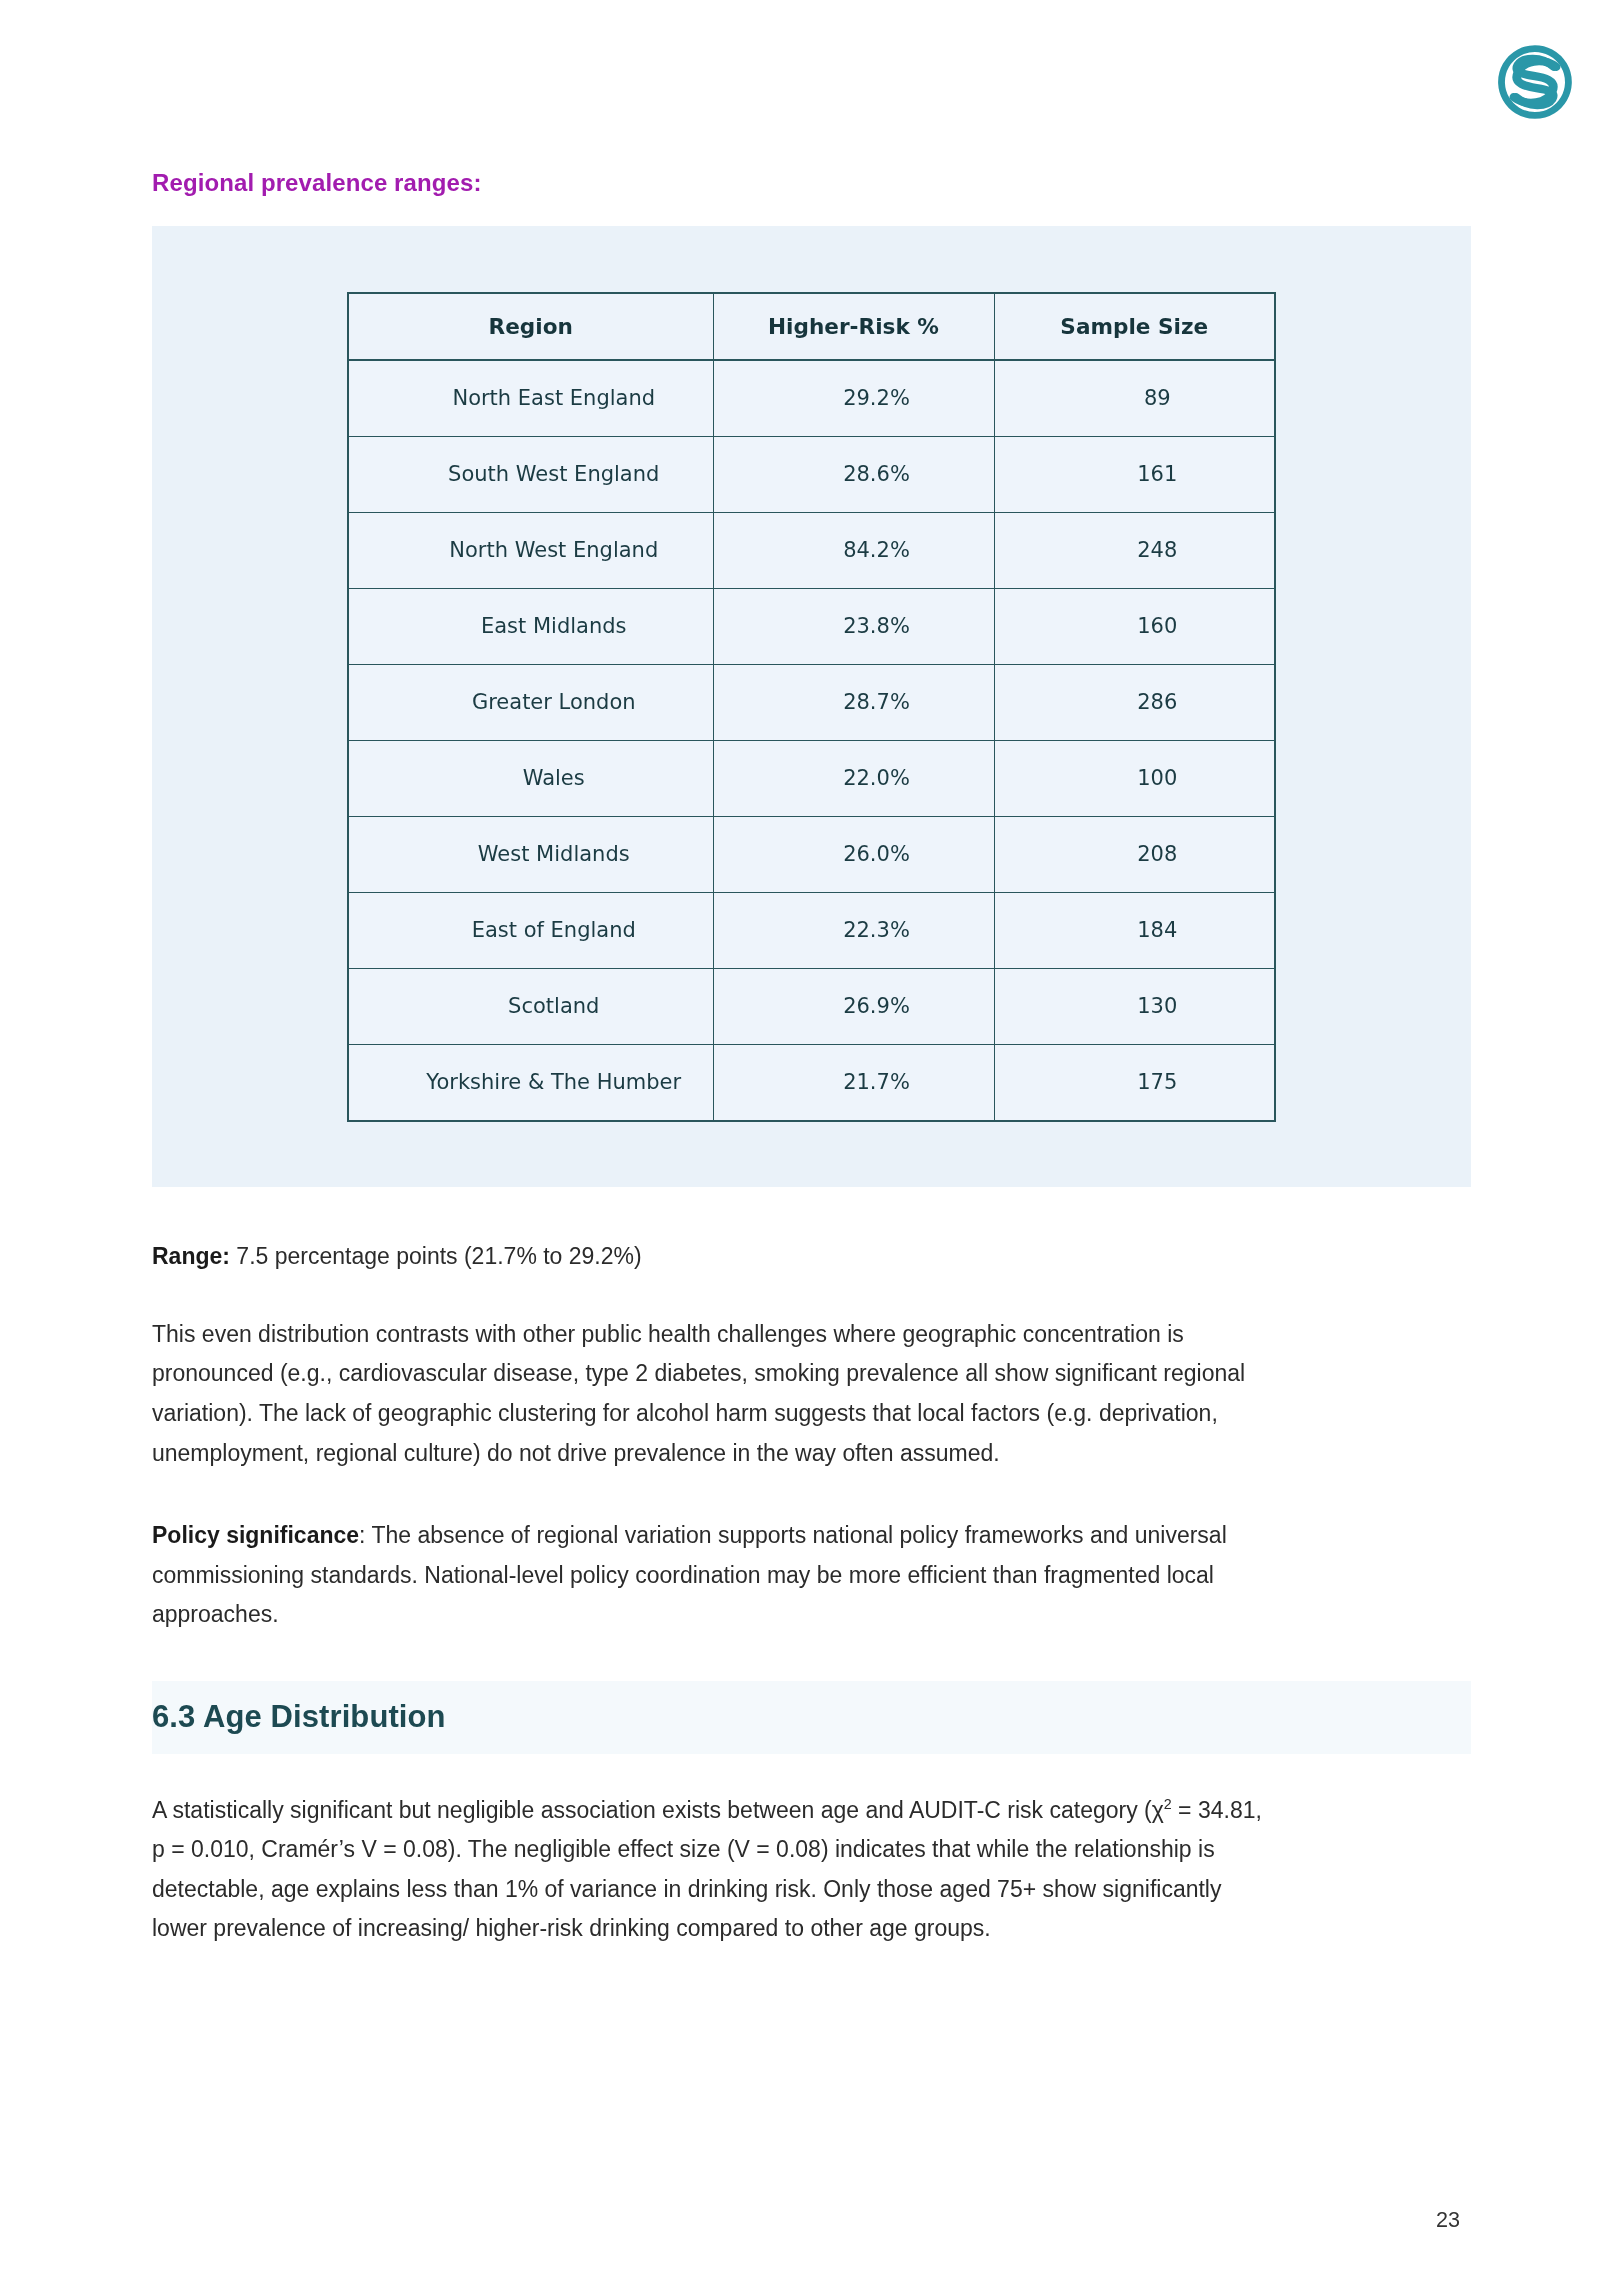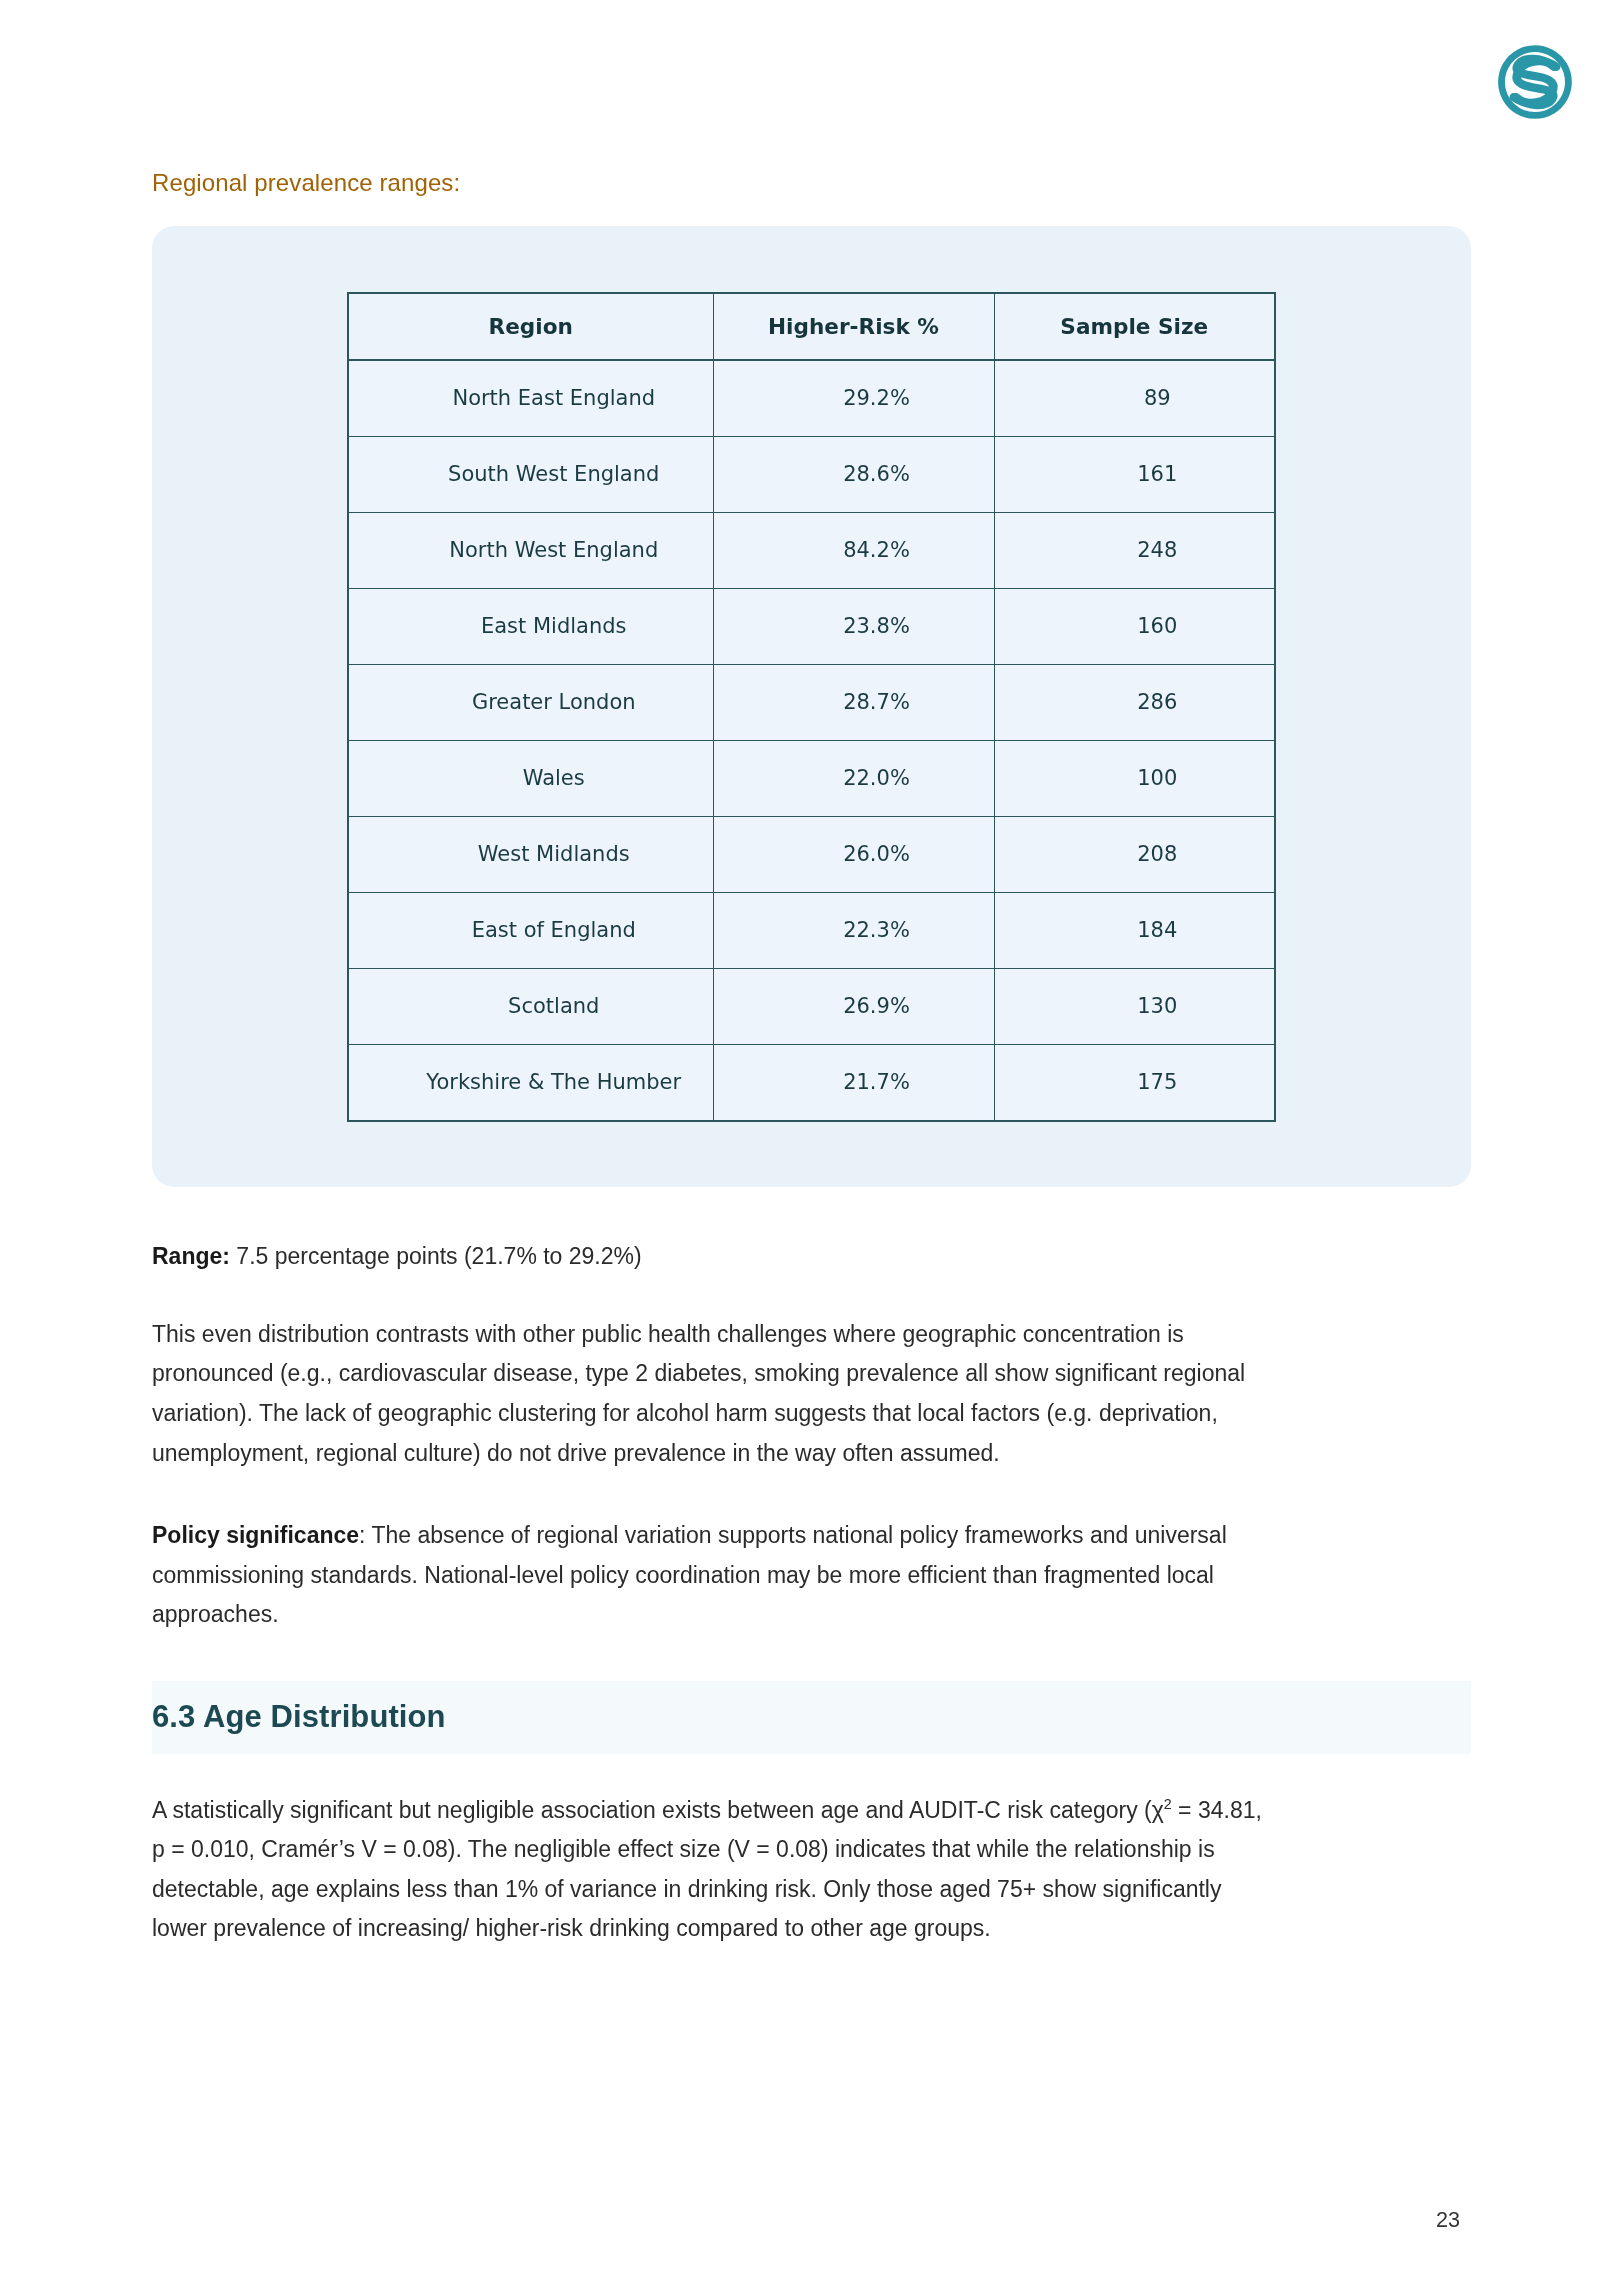--- a/index.html
+++ b/index.html
@@ -29,36 +29,35 @@
   .content {
     position: absolute;
     left: 152px;
     top: 0;
     width: 1319px;
   }
 
   .lead-heading {
     margin-top: 169px;
     font-size: 24px;
-    font-weight: normal;
-    color: #a16207;
+    font-weight: bold;
+    color: #a21caf;
     letter-spacing: 0.1px;
   }
 
   
   .table-panel {
     margin-top: 29.4px;
     background: #eaf2f9;
     width: 1319px;
     height: 961px;
     box-sizing: border-box;
     display: flex;
     align-items: center;
     justify-content: center;
-    border-radius: 22px;
   }
 
   table.data-table {
     border-collapse: collapse;
     border: 2.6px solid #2a565c;
     font-family: "DejaVu Sans", sans-serif;
     background: #eef4fa;
     width: 928px;
     table-layout: fixed;
   }

